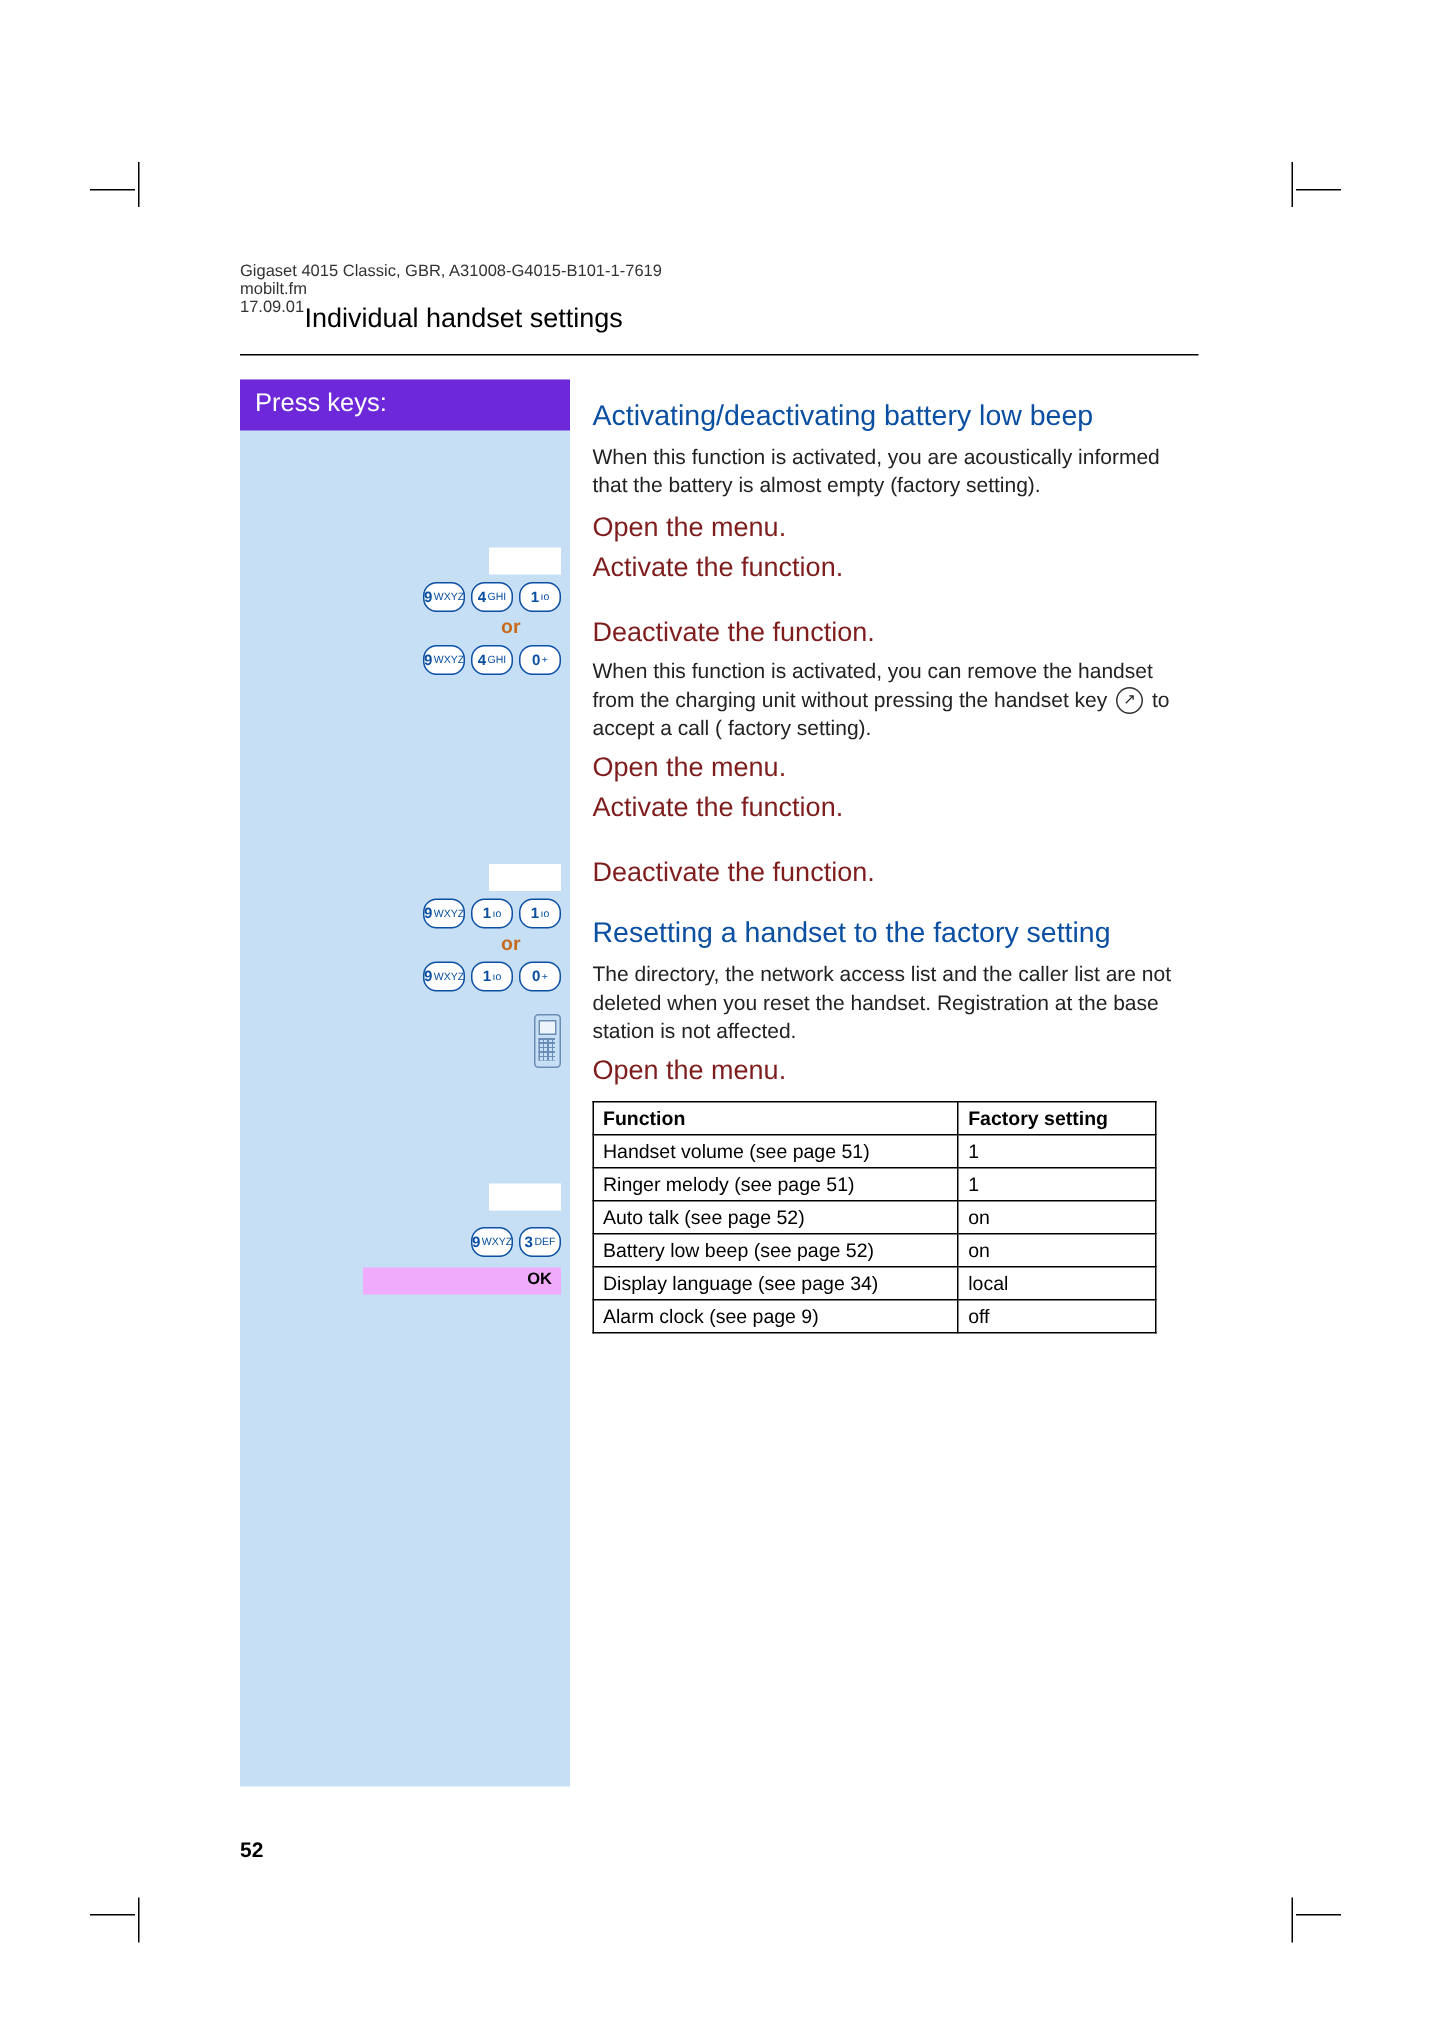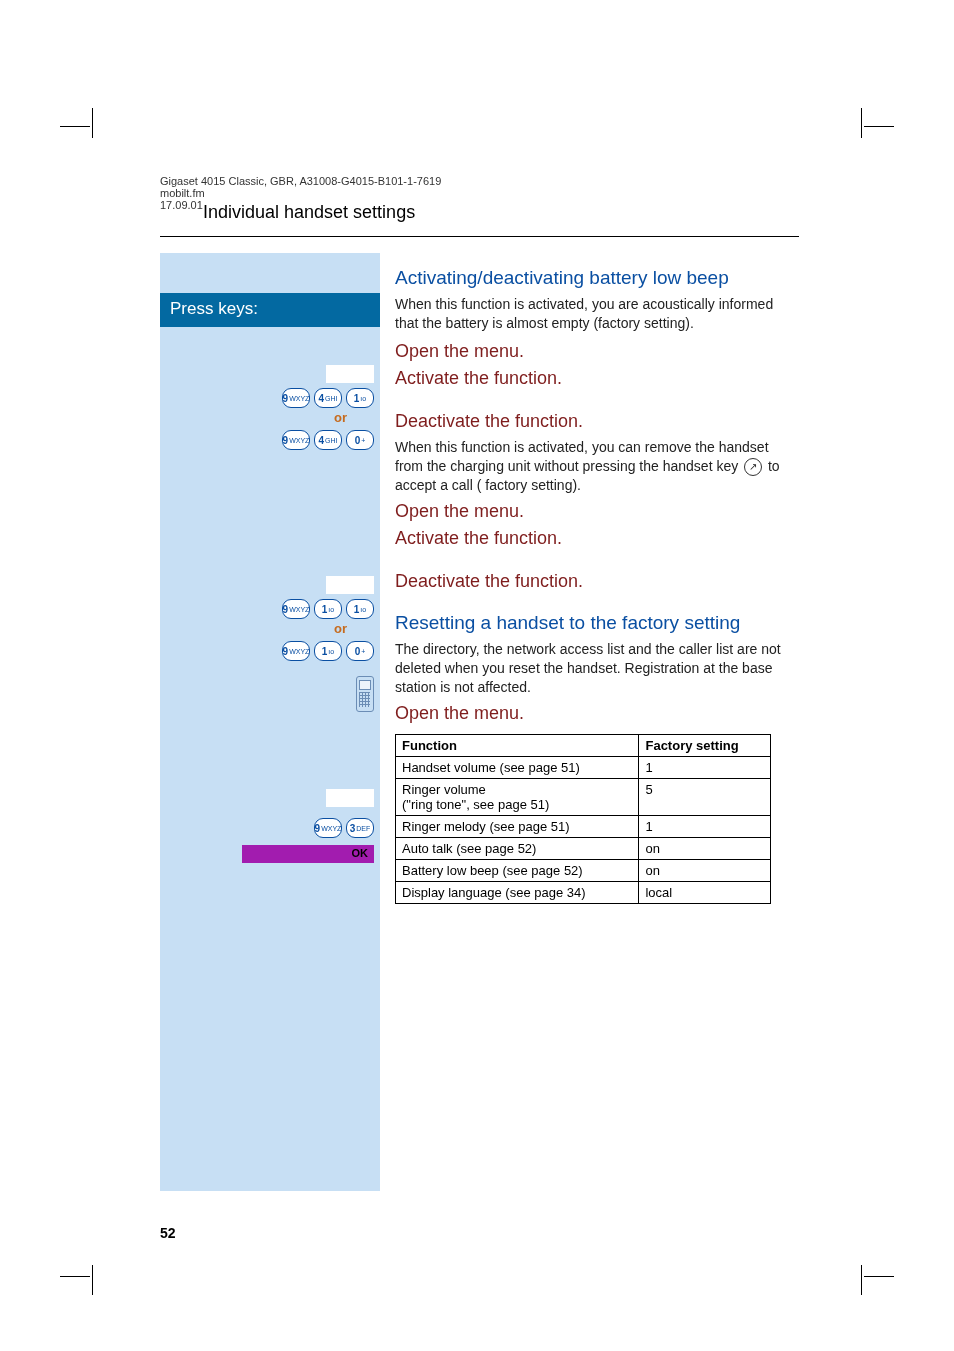--- a/index.html
+++ b/index.html
@@ -59,26 +59,25 @@
 
   .sidebar {
     position: absolute;
     top: 253px;
     left: 160px;
     width: 220px;
     bottom: 160px;
     background: #c7dff4;
   }
   .sidebar-header {
-    background: #0369a1;
+    background: #6d28d9;
     color: #fff;
     font-size: 17px;
     padding: 6px 10px 8px 10px;
     font-weight: normal;
-    margin-top: 40px;
   }
 
   .content {
     position: absolute;
     top: 253px;
     left: 395px;
     right: 155px;
   }
 
   .h2 {
@@ -126,21 +125,21 @@
   .softkey {
     background: #fff;
     border: none;
     font-size: 11px;
     padding: 2px 6px;
     min-width: 36px;
     height: 14px;
     display: inline-block;
   }
   .softkey-wide {
-    background: #a21caf;
+    background: #f0abfc;
     font-size: 11px;
     font-weight: bold;
     text-align: right;
     padding: 2px 6px 2px 6px;
     min-width: 120px;
     height: 14px;
     display: inline-block;
   }
 
   .key {
@@ -363,38 +362,37 @@
         <th>Function</th>
         <th>Factory setting</th>
       </tr>
     </thead>
     <tbody>
       <tr>
           <td>Handset volume (see page 51)</td>
           <td>1</td>
         </tr>
       <tr>
-          <td style="white-space:pre-line">Ringer volume
-("ring tone", see page 51)</td>
-          <td>5</td>
-        </tr>
-      <tr>
           <td>Ringer melody (see page 51)</td>
           <td>1</td>
         </tr>
       <tr>
           <td>Auto talk (see page 52)</td>
           <td>on</td>
         </tr>
       <tr>
           <td>Battery low beep (see page 52)</td>
           <td>on</td>
         </tr>
       <tr>
           <td>Display language (see page 34)</td>
           <td>local</td>
         </tr>
+      <tr>
+          <td>Alarm clock (see page 9)</td>
+          <td>off</td>
+        </tr>
     </tbody>
   </table>
 
 </div>
 
 <div class="page-num">52</div>
 
 </body></html>

